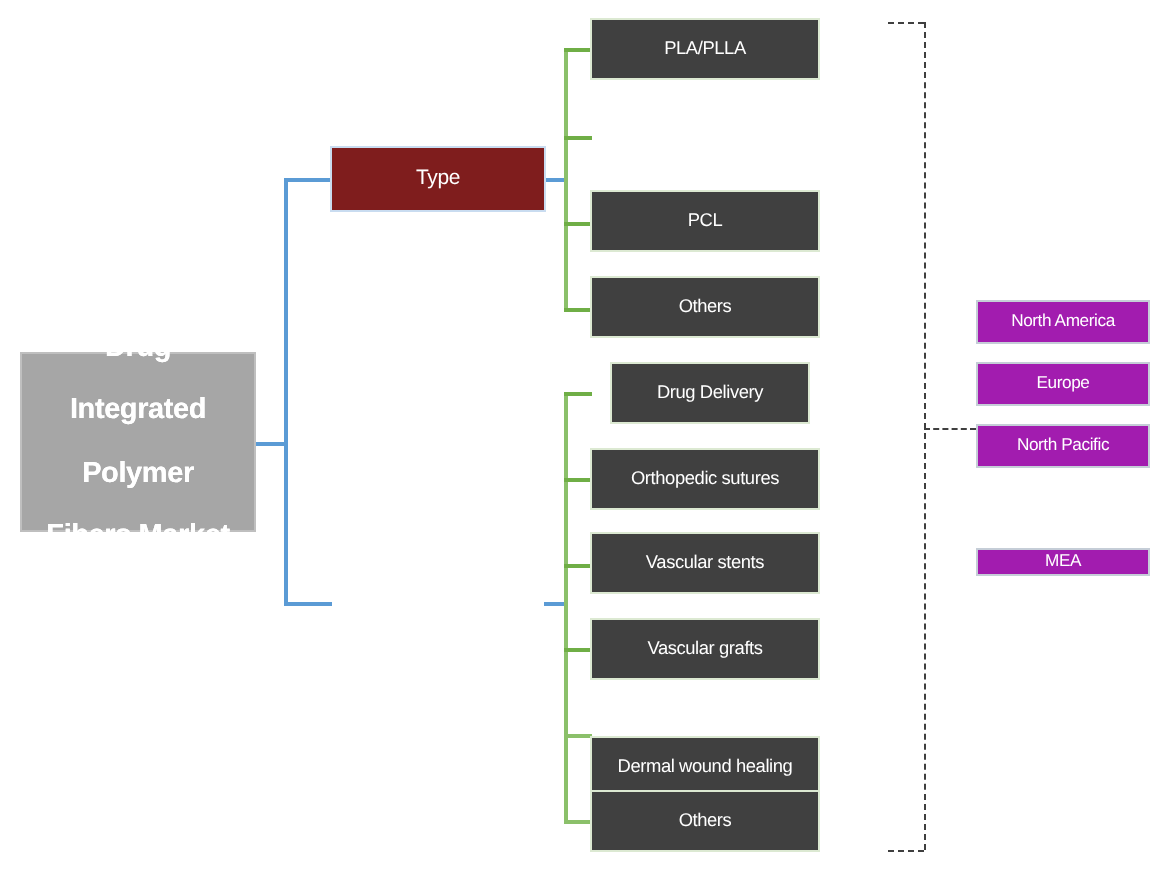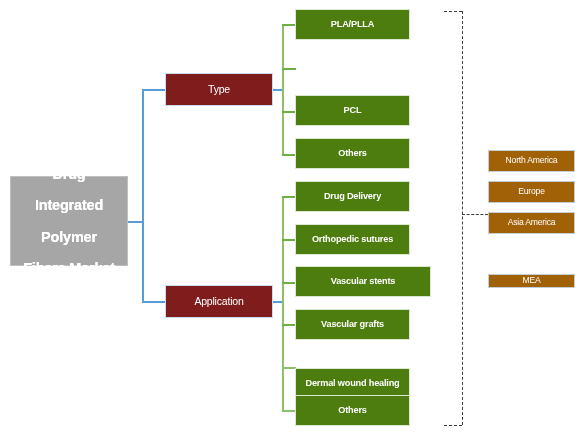--- a/index.html
+++ b/index.html
@@ -48,29 +48,29 @@
   
   .node.cat {
     background: #7f1d1d;
     border: 1px solid #C9DCF0;
     font-size: 10.5px;
     font-weight: normal;
   }
 
   
   .node.leaf {
-    background: #4d7c0f;
+    background: #404040;
     border: 1px solid #DCE9D2;
     font-size: 9.2px;
-    font-weight: bold;
+    font-weight: normal;
   }
 
   
   .node.region {
-    background: #a16207;
+    background: #a21caf;
     border: 1px solid #C5CDD7;
     font-size: 8.6px;
     font-weight: normal;
   }
 
   
   .conn {
     position: absolute;
     background: #5B9BD5;
   }
@@ -128,59 +128,56 @@
     <span class="line">Drug</span>
     <span class="line">Integrated</span>
     <span class="line">Polymer</span>
     <span class="line">Fibers Market</span>
   </div>
 
   <div class="node cat" style="left:165px; top:73px; width:108px; height:33px;">
     <span>Type</span>
   </div>
 
-  <div class="node cat" style="left:165px; top:285px; width:108px; height:33px;">
-    <span>Application</span>
-  </div>
 
   <div class="node leaf" style="left:295px; top:9px; width:115px; height:31px;">
     <span>PLA/PLLA</span>
   </div>
   <div class="node leaf" style="left:295px; top:95px; width:115px; height:31px;">
     <span>PCL</span>
   </div>
   <div class="node leaf" style="left:295px; top:138px; width:115px; height:31px;">
     <span>Others</span>
   </div>
 
-  <div class="node leaf" style="left:295px; top:181px; width:115px; height:31px;">
+  <div class="node leaf" style="left:305px; top:181px; width:100px; height:31px;">
     <span>Drug Delivery</span>
   </div>
   <div class="node leaf" style="left:295px; top:224px; width:115px; height:31px;">
     <span>Orthopedic sutures</span>
   </div>
-  <div class="node leaf" style="left:295px; top:266px; width:136px; height:31px;">
+  <div class="node leaf" style="left:295px; top:266px; width:115px; height:31px;">
     <span>Vascular stents</span>
   </div>
   <div class="node leaf" style="left:295px; top:309px; width:115px; height:31px;">
     <span>Vascular grafts</span>
   </div>
   <div class="node leaf" style="left:295px; top:368px; width:115px; height:31px;">
     <span>Dermal wound healing</span>
   </div>
   <div class="node leaf" style="left:295px; top:395px; width:115px; height:31px;">
     <span>Others</span>
   </div>
 
   <div class="node region" style="left:488px; top:150px; width:87px; height:22px;">
     <span>North America</span>
   </div>
   <div class="node region" style="left:488px; top:181px; width:87px; height:22px;">
     <span>Europe</span>
   </div>
   <div class="node region" style="left:488px; top:212px; width:87px; height:22px;">
-    <span>Asia America</span>
+    <span>North Pacific</span>
   </div>
   <div class="node region" style="left:488px; top:274px; width:87px; height:14px;">
     <span>MEA</span>
   </div>
 
 </div>
 
 </body></html>

